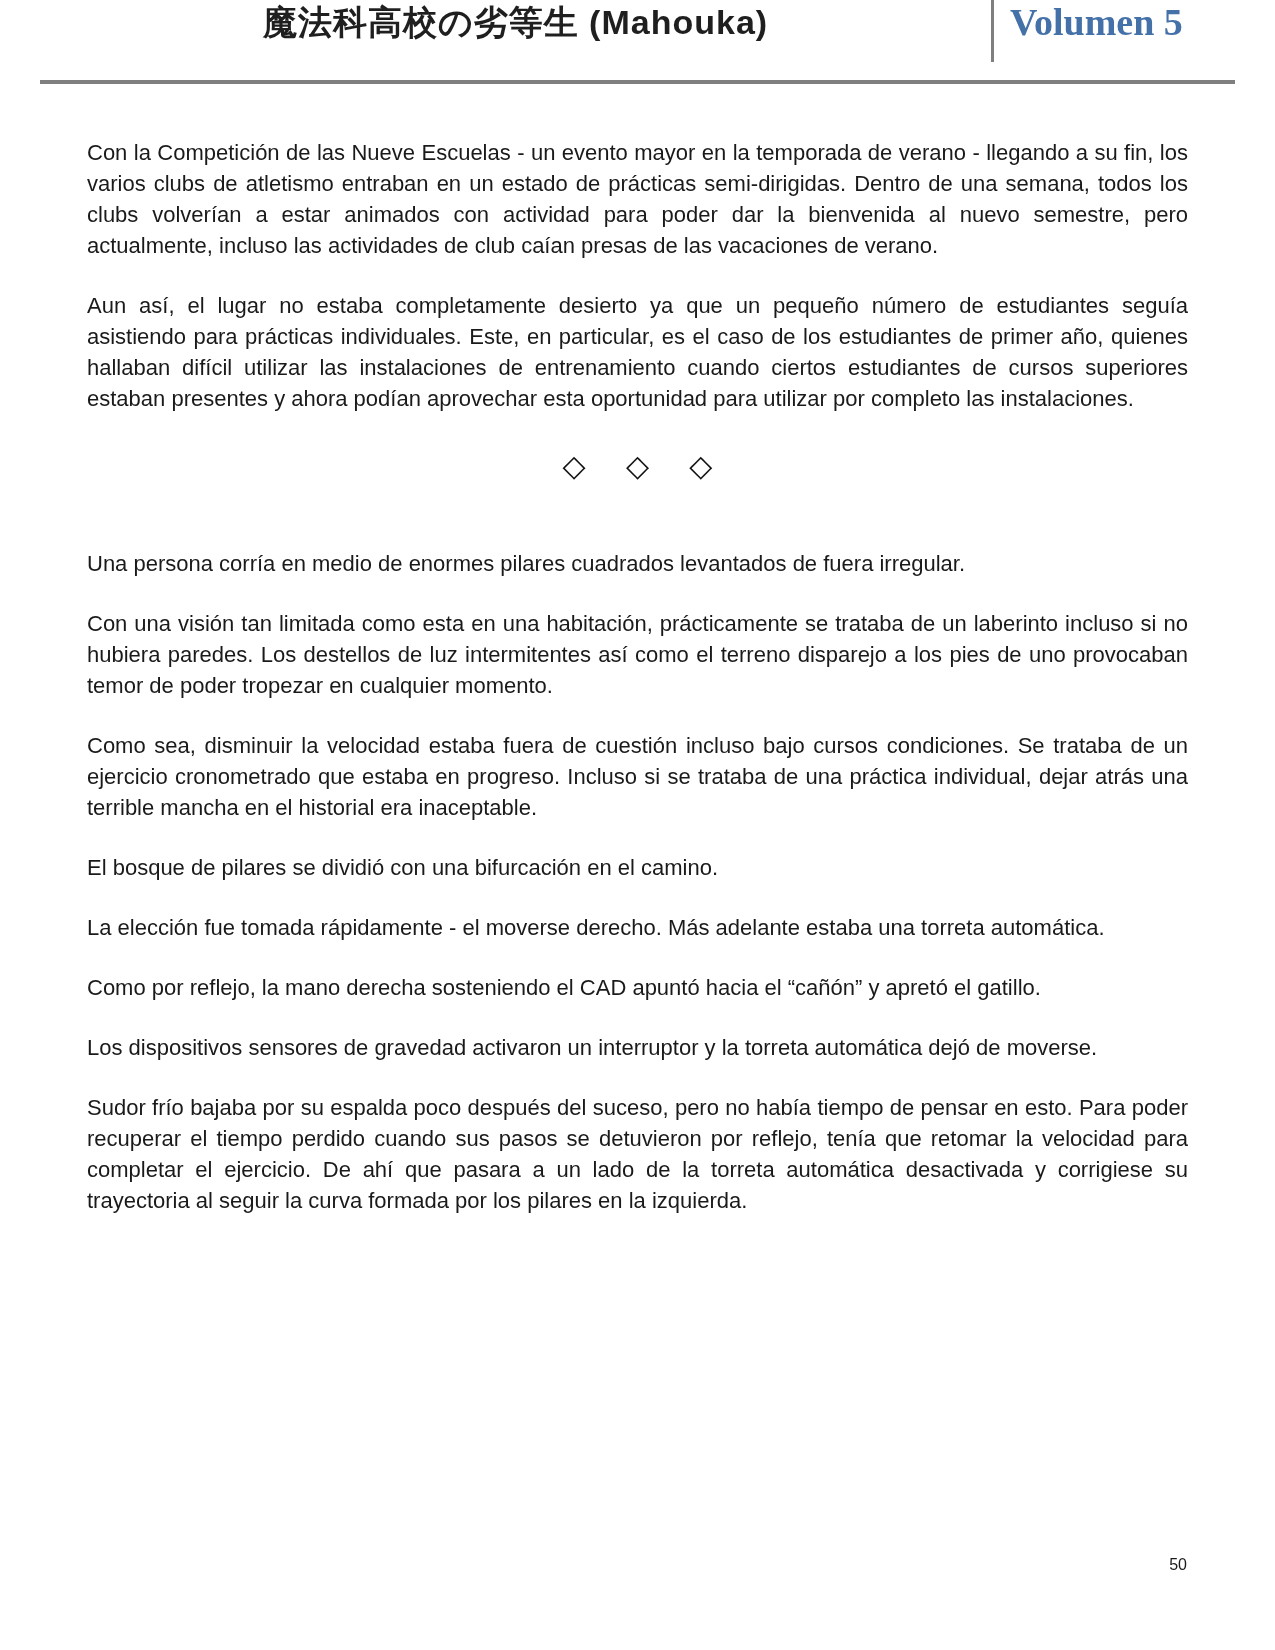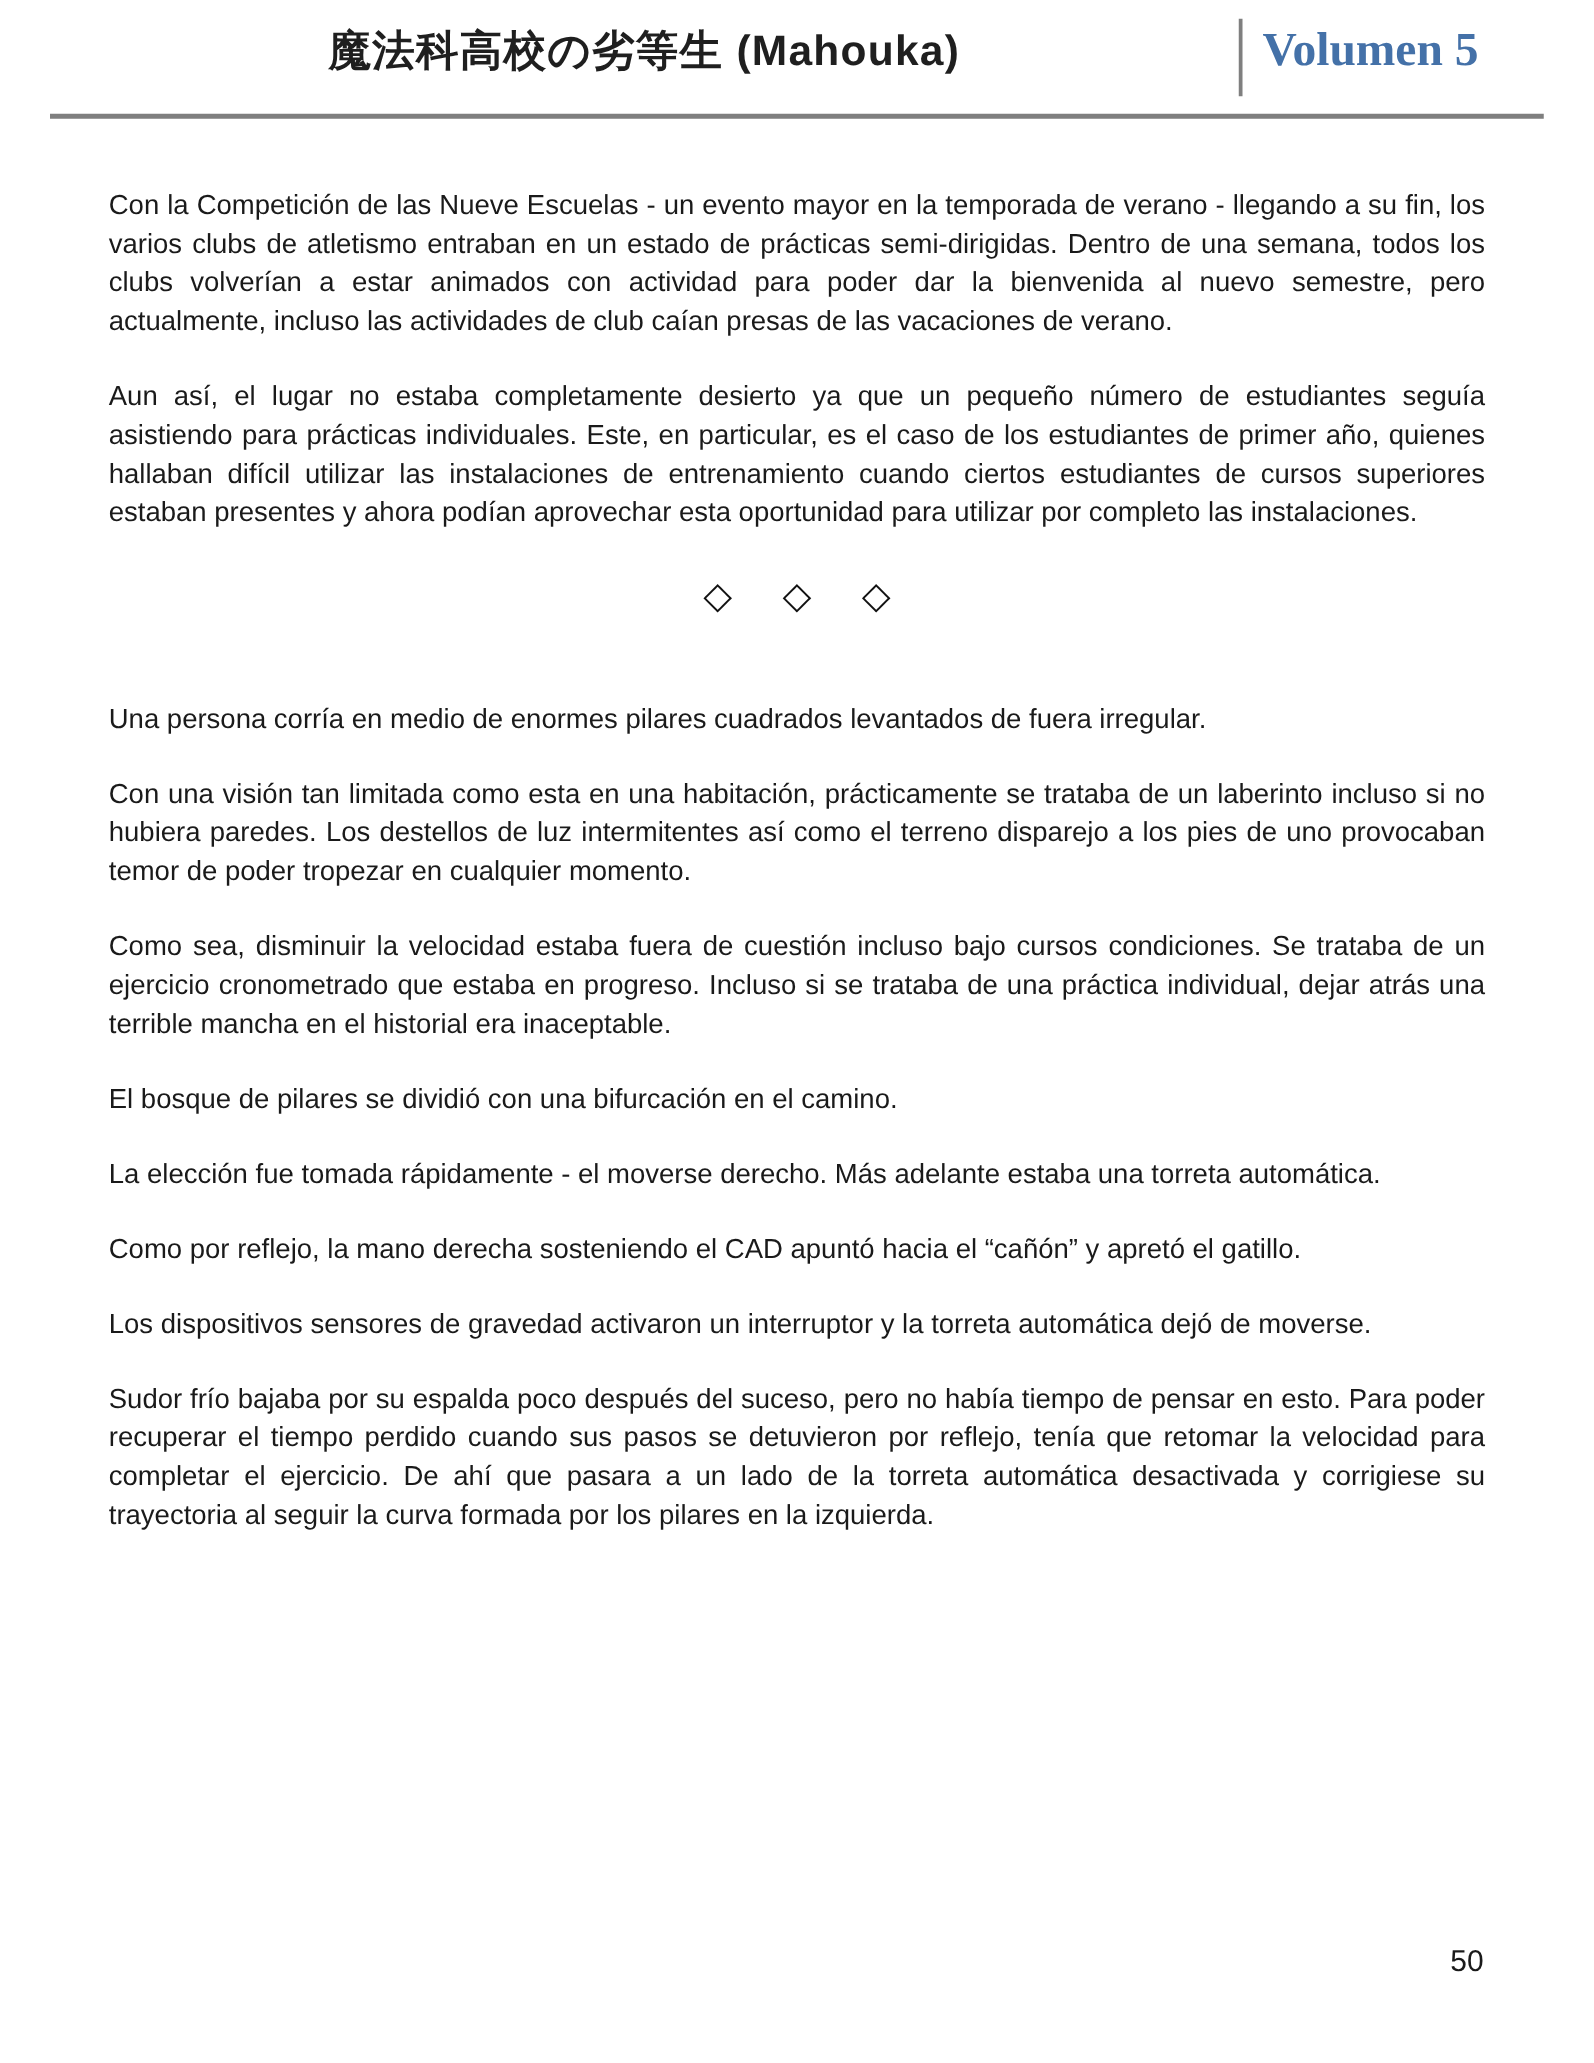--- a/index.html
+++ b/index.html
@@ -12,22 +12,22 @@
     width: 1275px;
     height: 1650px;
     background: #ffffff;
     overflow: hidden;
     font-family: "Liberation Sans", "DejaVu Sans", sans-serif;
     color: #1a1a1a;
   }
   
   .header {
     display: flex;
-    align-items: center;
-    height: 91px;
+    align-items: flex-start;
+    height: 80px;
     margin: 0 40px;
   }
   .header-left {
     flex: 1;
     text-align: center;
     padding-bottom: 10px;
   }
   .doc-title {
     font-size: 34px;
     font-weight: bold;
@@ -75,21 +75,21 @@
     text-indent: 16px; 
     color: #111111;
     margin: 34px 0 64px 0;
     line-height: 36px;
   }
   
   .page-number {
     position: absolute;
     top: 1556px;
     right: 88px;
-    font-size: 24px;
+    font-size: 16px;
     color: #1a1a1a;
   }
 </style>
 </head>
 <body>
 
 <div class="page">
 
   <div class="header">
     <div class="header-left">

